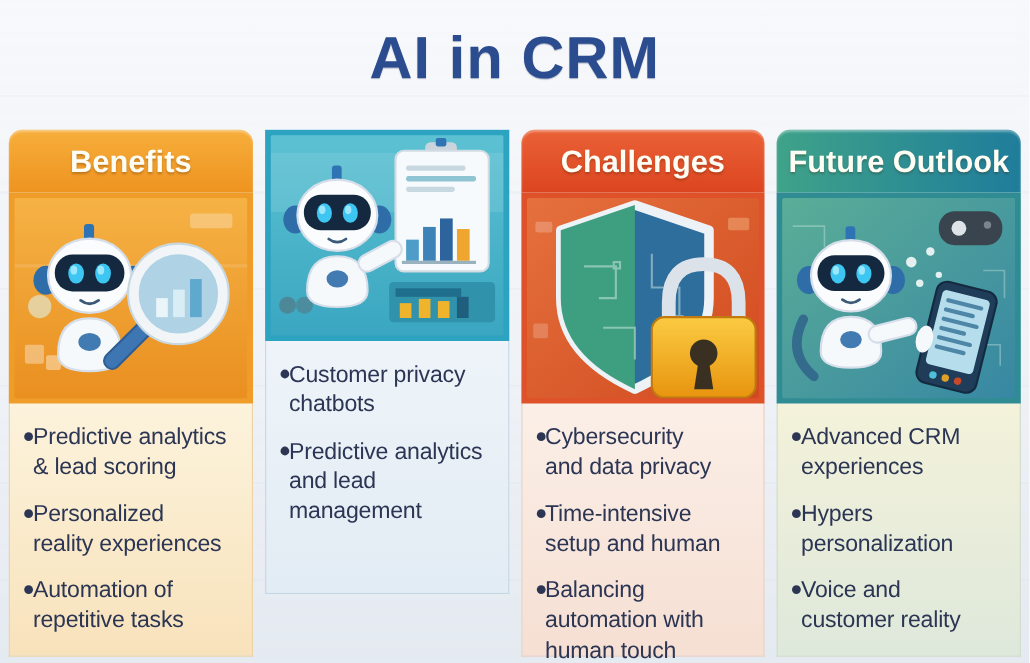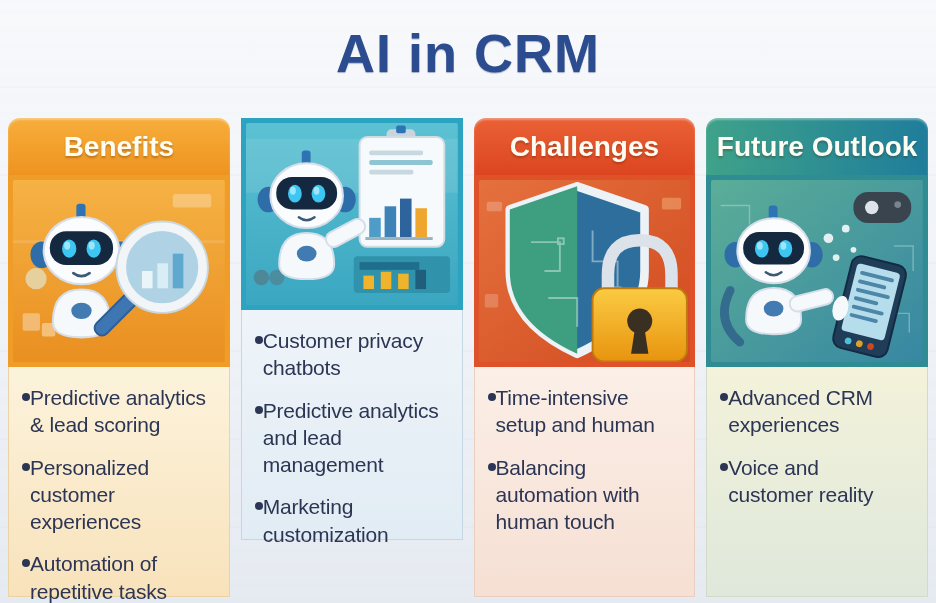--- a/index.html
+++ b/index.html
@@ -129,21 +129,21 @@
       </div>
       <div class="list-panel">
         <div class="bullet">
           <span class="dot"></span>
           <span class="txt">Predictive analytics
 &amp; lead scoring</span>
         </div>
         <div class="bullet">
           <span class="dot"></span>
           <span class="txt">Personalized
-customer experiences</span>
+reality experiences</span>
         </div>
         <div class="bullet">
           <span class="dot"></span>
           <span class="txt">Automation of
 repetitive tasks</span>
         </div>
       </div>
     </div>
 
     <div class="column col-usecases">
@@ -190,25 +190,20 @@
         <div class="bullet">
           <span class="dot"></span>
           <span class="txt">Customer privacy
 chatbots</span>
         </div>
         <div class="bullet">
           <span class="dot"></span>
           <span class="txt">Predictive analytics
 and lead management</span>
         </div>
-        <div class="bullet">
-          <span class="dot"></span>
-          <span class="txt">Marketing
-customization</span>
-        </div>
       </div>
     </div>
 
     <div class="column col-challenges">
       <div class="col-header">Challenges</div>
       <div class="illustration">
         <svg viewBox="0 0 220 192" preserveAspectRatio="xMidYMid slice">
           <defs>
             <linearGradient id="bg3" x1="0" y1="0" x2="1" y2="1">
               <stop offset="0" stop-color="#E5713E"></stop>
@@ -236,20 +231,25 @@
           </g>
           <g transform="translate(118 56)">
             <path d="M16 64 V44 Q16 8 49 8 Q82 8 82 44 V64" stroke="#DCE2E9" stroke-width="13" fill="none" stroke-linecap="round"></path>
             <rect x="0" y="58" width="98" height="76" rx="12" fill="url(#gold)" stroke="#C07A10" stroke-width="2"></rect>
             <circle cx="49" cy="92" r="13" fill="#3A3022"></circle>
             <path d="M44 100 L54 100 L58 126 L40 126 Z" fill="#3A3022"></path>
           </g>
         </svg>
       </div>
       <div class="list-panel">
+        <div class="bullet">
+          <span class="dot"></span>
+          <span class="txt">Cybersecurity
+and data privacy</span>
+        </div>
         <div class="bullet">
           <span class="dot"></span>
           <span class="txt">Time-intensive
 setup and human</span>
         </div>
         <div class="bullet">
           <span class="dot"></span>
           <span class="txt">Balancing
 automation with
 human touch</span>
@@ -307,20 +307,25 @@
         </svg>
       </div>
       <div class="list-panel">
         <div class="bullet">
           <span class="dot"></span>
           <span class="txt">Advanced CRM
 experiences</span>
         </div>
         <div class="bullet">
           <span class="dot"></span>
+          <span class="txt">Hypers
+personalization</span>
+        </div>
+        <div class="bullet">
+          <span class="dot"></span>
           <span class="txt">Voice and
 customer reality</span>
         </div>
       </div>
     </div>
 
   </div>
 </div>
 
 </body></html>

